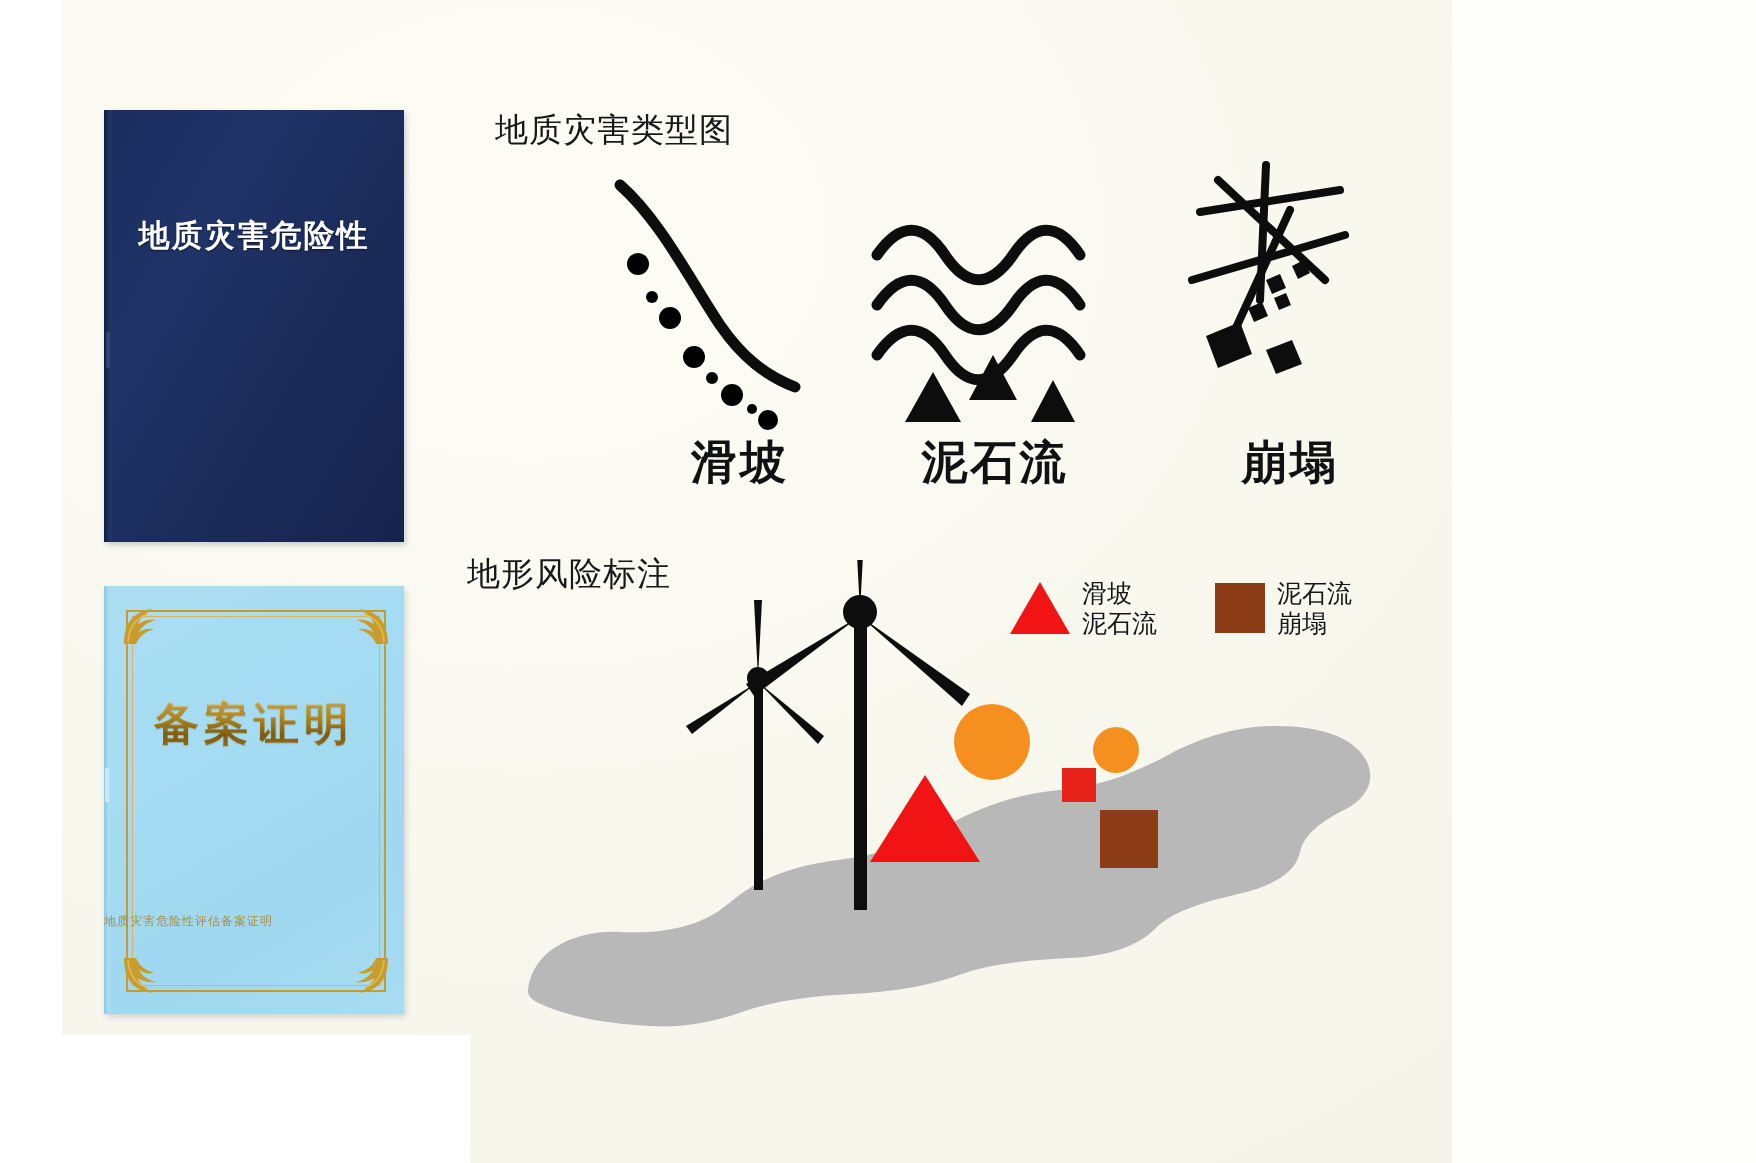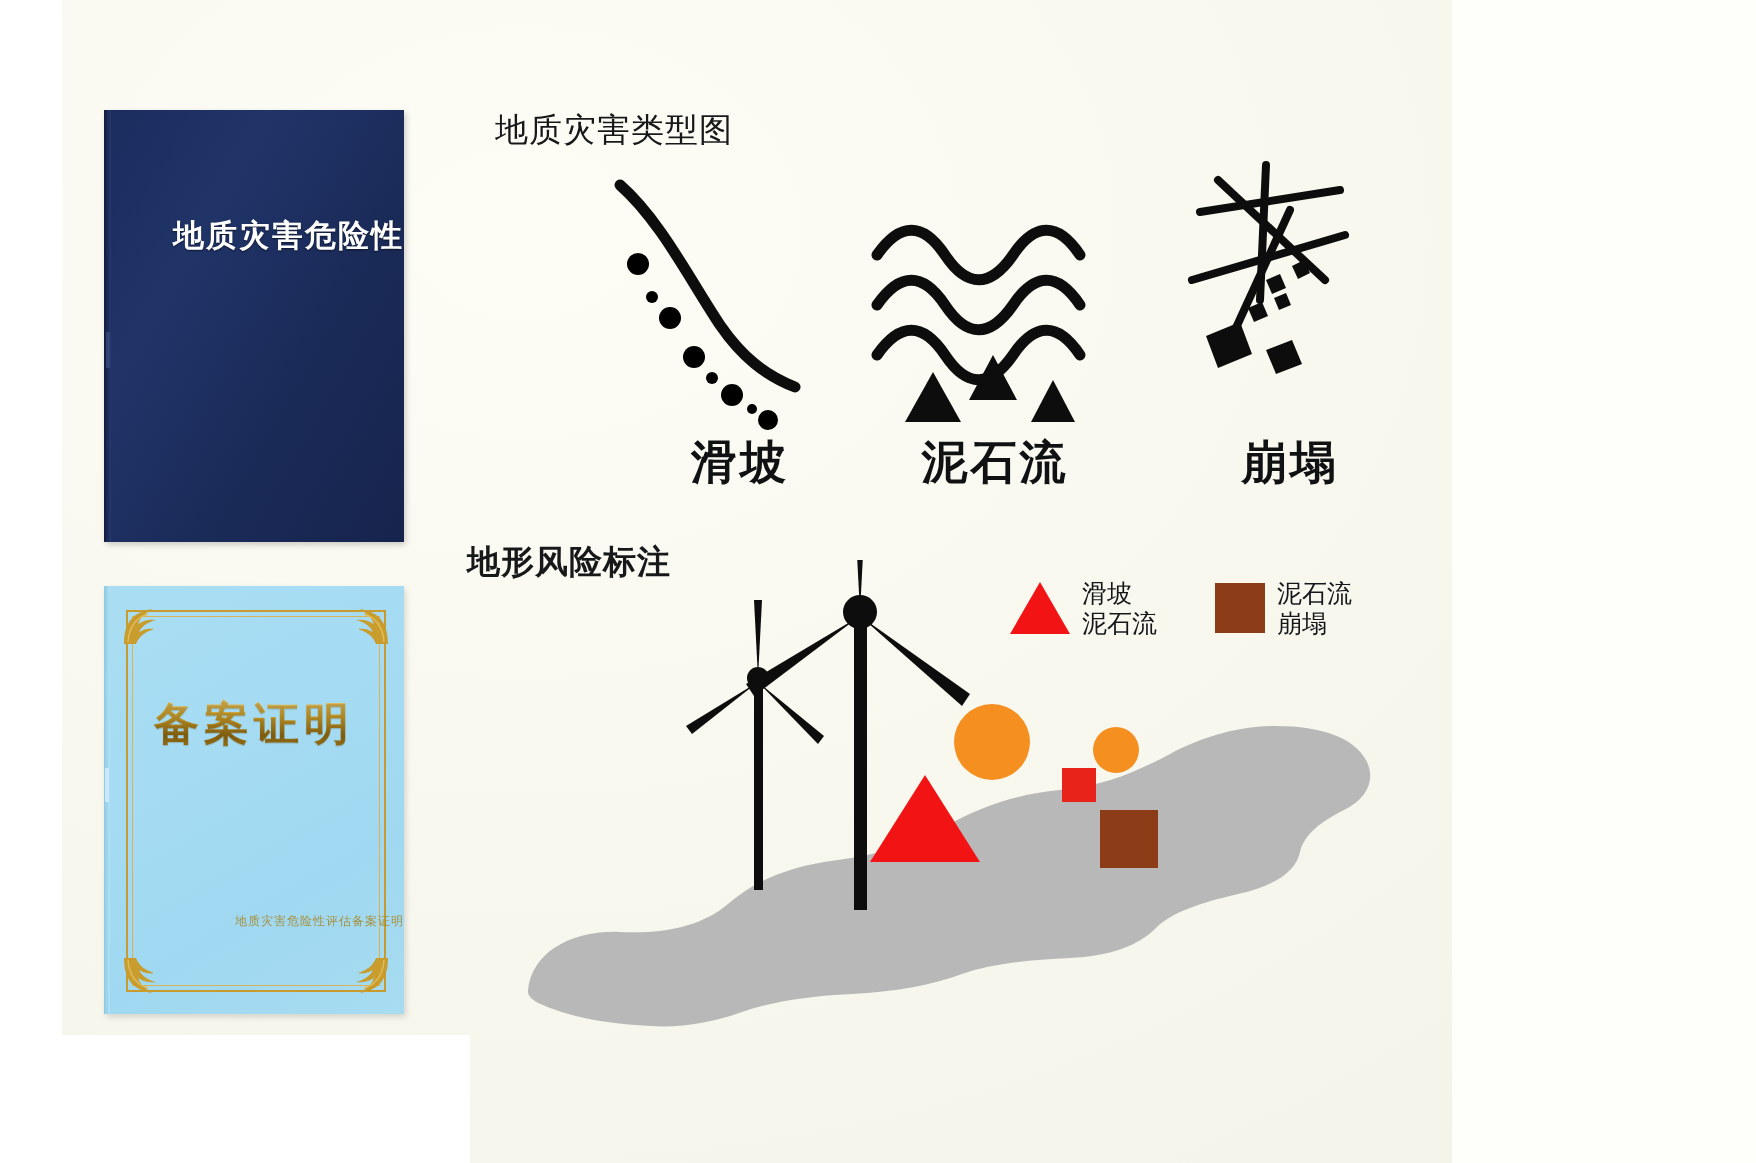--- a/index.html
+++ b/index.html
@@ -38,21 +38,21 @@
   #report-cover .spine{
     position:absolute;left:0;top:0;width:7px;height:100%;
     background:linear-gradient(90deg,#0f1c3e,#27386d);
   }
   #report-cover .spine-notch{
     position:absolute;left:2px;top:222px;width:4px;height:36px;
     background:#38497c;opacity:.8;
   }
   #report-title{
     position:absolute;left:0;right:0;top:104px;
-    text-align:right;color:#ffffff;
+    text-align:center;color:#ffffff;
     font-size:31px;font-weight:bold;letter-spacing:2px;line-height:1.42;
     text-shadow:0 1px 2px rgba(0,0,0,.55);
   }
   #report-title .l2{display:block;}
 
   
   #certificate{
     position:absolute;left:104px;top:586px;width:300px;height:428px;
     background:linear-gradient(150deg,#a9ddf2 0%,#a5dcf3 35%,#9fd8f0 70%,#a7dcf1 100%);
     box-shadow:2px 3px 6px rgba(0,0,0,.14);
@@ -84,33 +84,33 @@
   .c-br{right:14px;bottom:18px;transform:scale(-1,-1);}
   #cert-title{
     position:absolute;left:0;right:0;top:108px;text-align:center;
     font-family:Liberation Sans, sans-serif;
     font-size:45px;font-weight:bold;letter-spacing:5px;
     background:linear-gradient(180deg,#efd27a 0%,#caa02f 38%,#8a6512 70%,#b98f26 100%);
     -webkit-background-clip:text;background-clip:text;color:transparent;
     text-shadow:0 1px 1px rgba(90,60,0,.25);
   }
   #cert-subtitle{
-    position:absolute;left:0;right:0;top:327px;text-align:right;
+    position:absolute;left:0;right:0;top:327px;text-align:left;
     font-family:"Liberation Serif","DejaVu Serif",serif;
     font-size:12px;letter-spacing:1px;color:#a8831f;
     opacity:.85;filter:blur(.4px);
   }
 
   
   .section-heading{
     position:absolute;color:#17181a;font-size:33px;font-weight:500;
     letter-spacing:1px;white-space:nowrap;
   }
   #heading-types{left:467px;top:108px;margin-left:28px;}
-  #heading-terrain{left:467px;top:540px;font-weight:bold;}
+  #heading-terrain{left:467px;top:552px;}
 
   
   .hazard-panel{position:absolute;width:300px;height:340px;}
   #hazard-landslide{left:590px;top:160px;}
   #hazard-debris{left:845px;top:160px;}
   #hazard-collapse{left:1140px;top:150px;}
   .hazard-label{
     position:absolute;left:0;width:300px;text-align:center;
     font-size:46px;font-weight:bold;color:#101113;letter-spacing:3px;
   }

